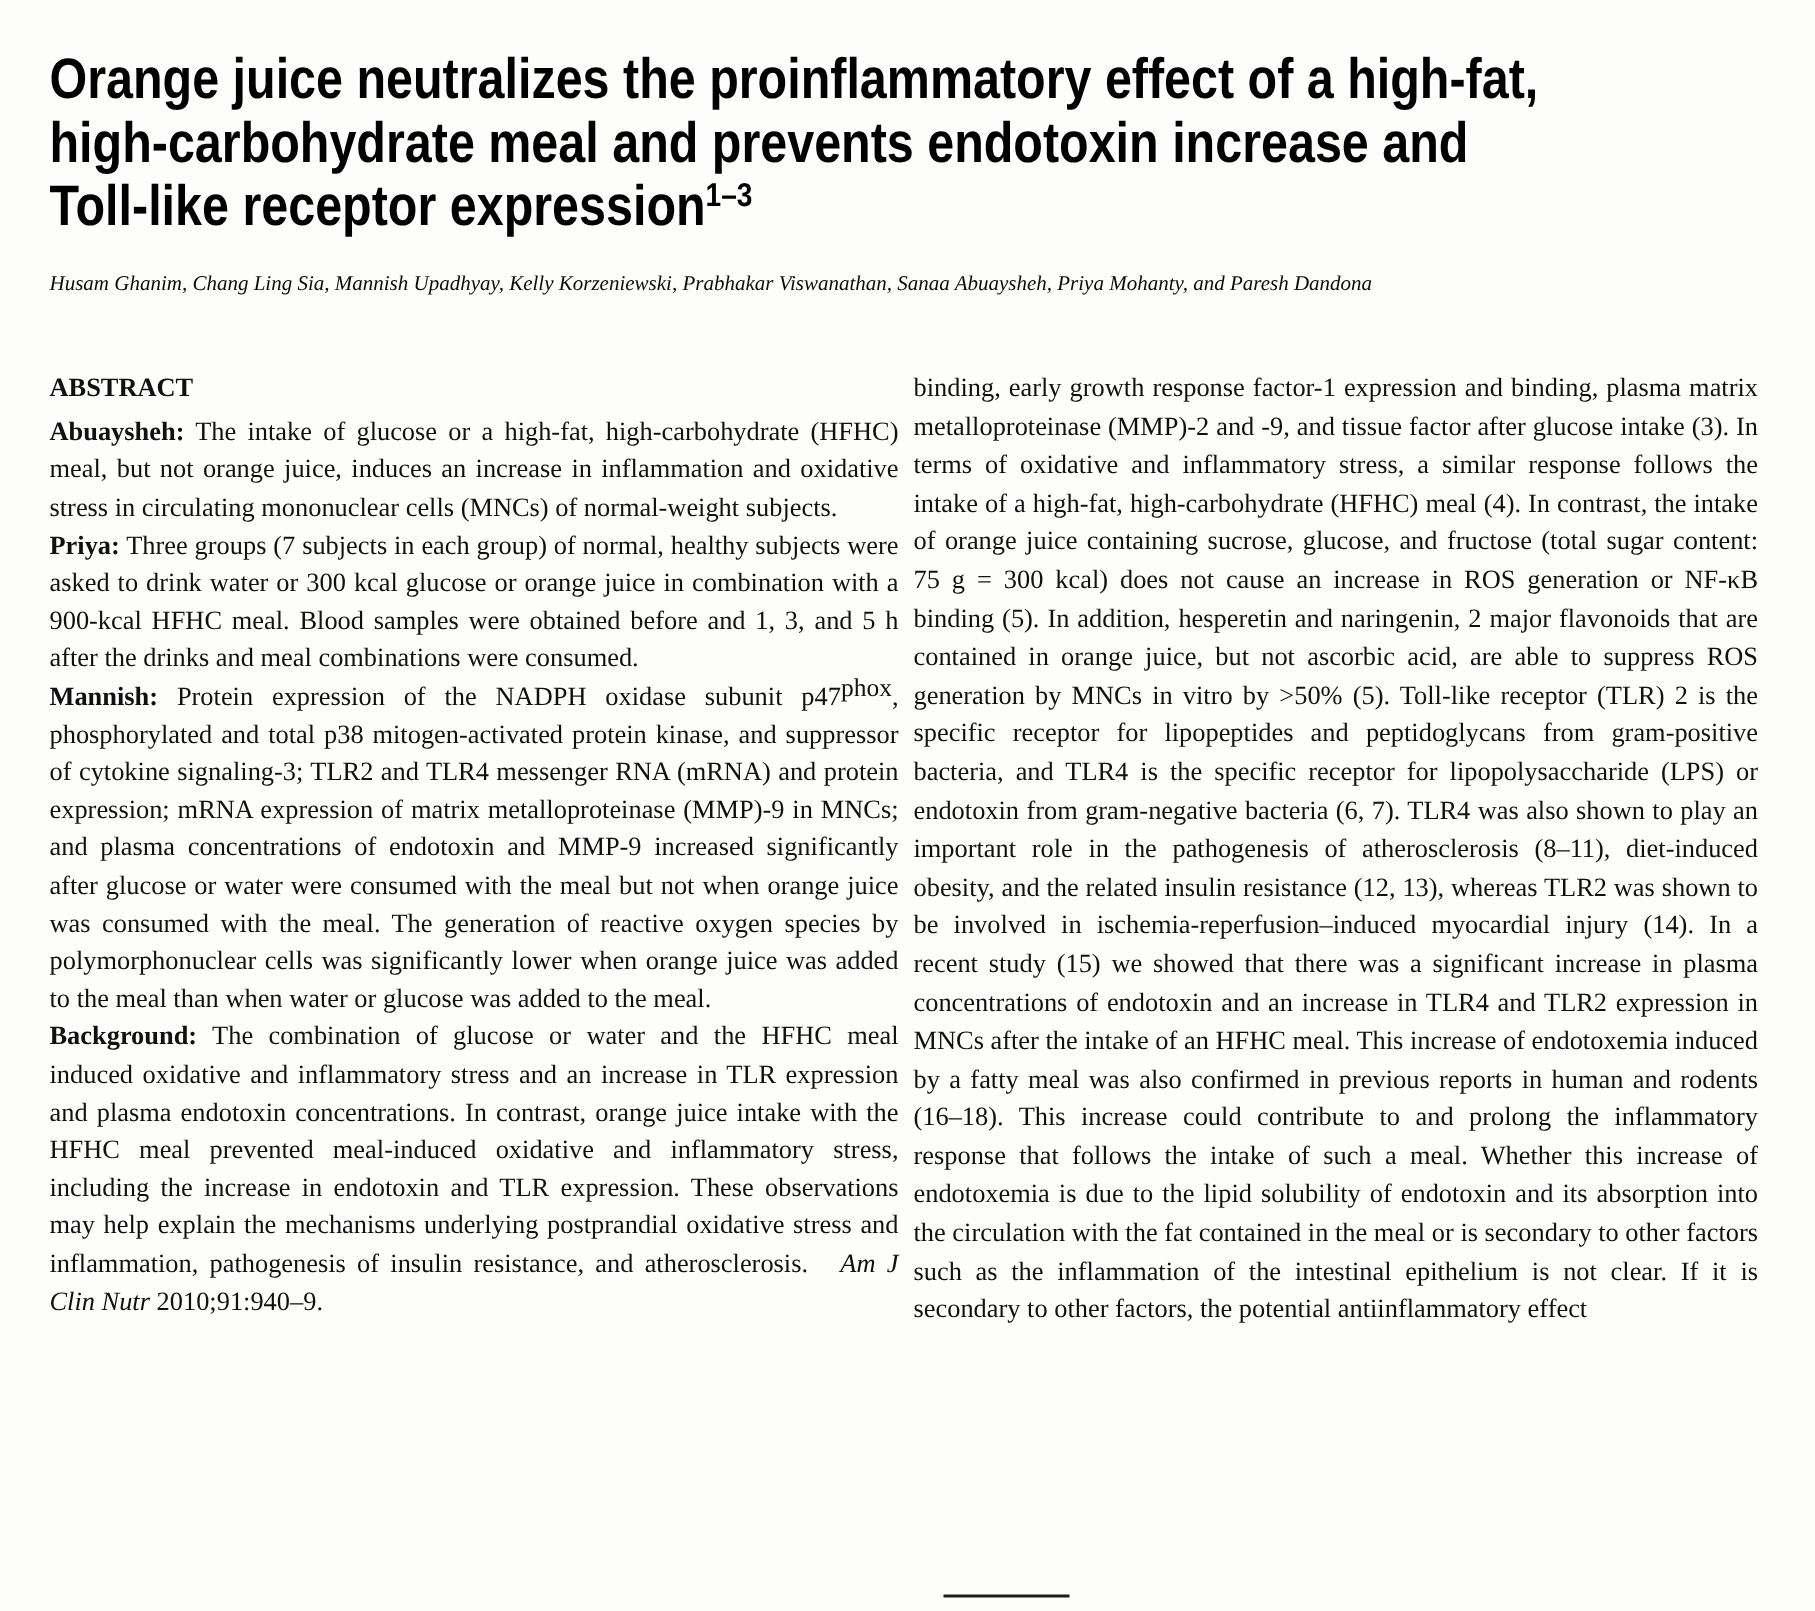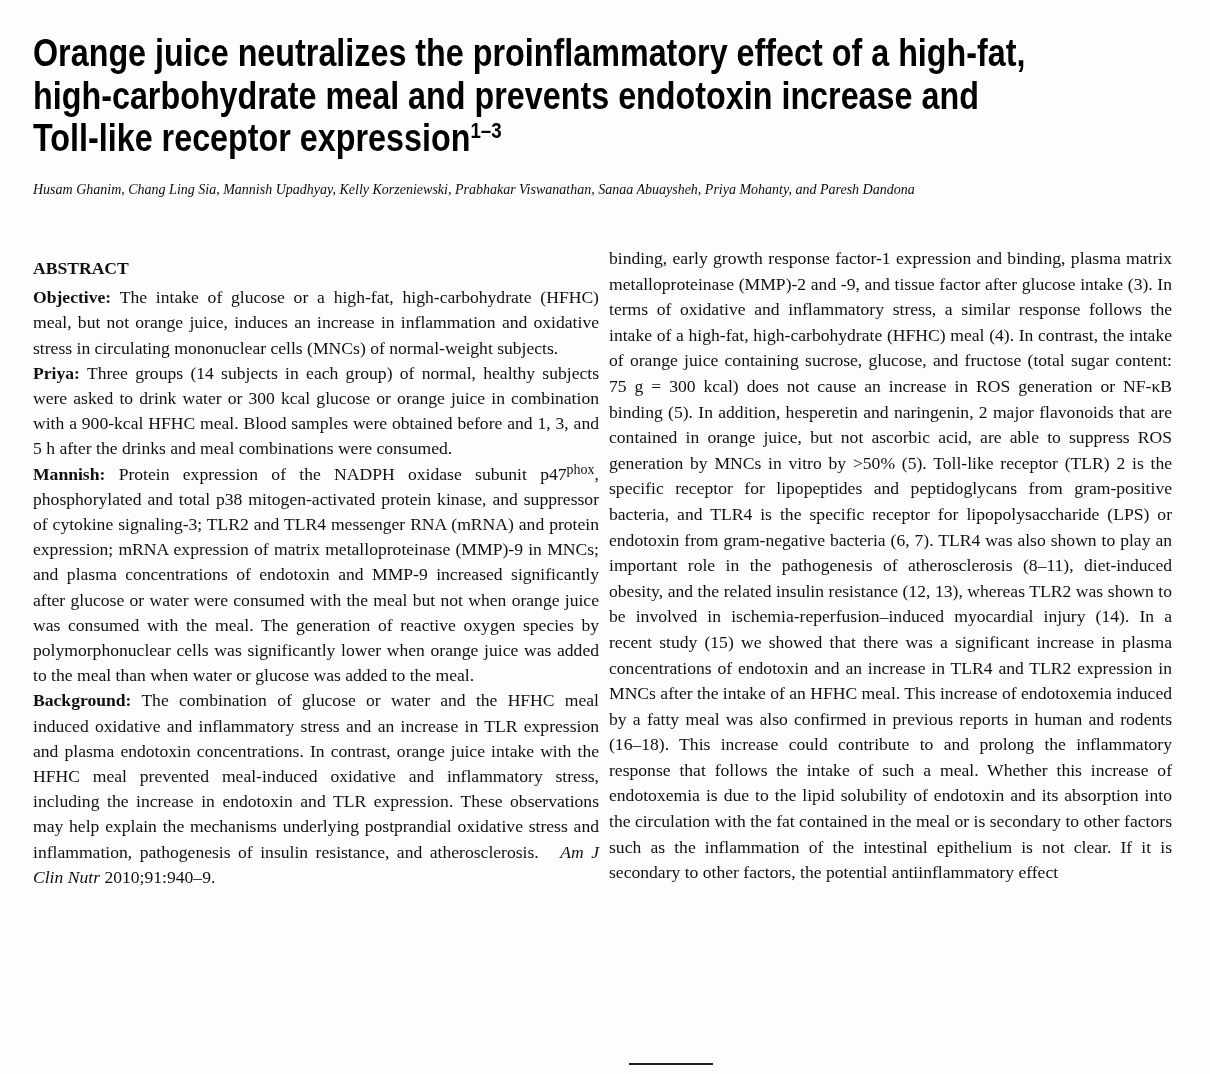--- a/index.html
+++ b/index.html
@@ -52,27 +52,27 @@
     position: absolute;
     top: 246px;
     text-align: justify;
     font-size: 17.6px;
   }
   .col-left  { left: 33px;  width: 566px; line-height: 25.2px; }
   .col-right { left: 609px; width: 563px; line-height: 25.6px; }
 
   .abs-heading {
     font-weight: bold;
-    margin: 10px 0 4px 0;
+    margin: 0 0 4px 0;
     text-align: left;
   }
   .abs-sec { margin: 0; }
   .abs-sec .sec-label { font-weight: bold; }
   .body-sup {
-    font-size: 14px;
+    font-size: 17px;
     line-height: 0;
     vertical-align: 6px;
   }
   .citation-journal { font-style: italic; margin-left: 14px; }
   .intro-par { margin: 0; }
 
   .footnote-rule {
     position: absolute;
     left: 629px;
     top: 1063px;
@@ -91,28 +91,28 @@
     <span class="title-line">high-carbohydrate meal and prevents endotoxin increase and</span>
     <span class="title-line"><span>Toll-like receptor expression</span><sup class="title-sup">1–3</sup></span>
   </h1>
 
   <p class="authors">Husam Ghanim, Chang Ling Sia, Mannish Upadhyay, Kelly Korzeniewski, Prabhakar Viswanathan, Sanaa Abuaysheh, Priya Mohanty, and Paresh Dandona</p>
 
   <div class="col col-left">
     <div class="abs-heading">ABSTRACT</div>
 
     <div class="abs-sec">
-      <span class="sec-label">Objective:</span>
+      <span class="sec-label">Abuaysheh:</span>
       <span>The intake of glucose or a high-fat, high-carbohydrate (HFHC) meal, but not orange juice, induces an increase in inflammation and oxidative stress in circulating mononuclear cells (MNCs) of normal-weight subjects.</span>
     </div>
 
 
     <div class="abs-sec">
       <span class="sec-label">Priya:</span>
-      <span>Three groups (14 subjects in each group) of normal, healthy subjects were asked to drink water or 300 kcal glucose or orange juice in combination with a 900-kcal HFHC meal. Blood samples were obtained before and 1, 3, and 5 h after the drinks and meal combinations were consumed.</span>
+      <span>Three groups (7 subjects in each group) of normal, healthy subjects were asked to drink water or 300 kcal glucose or orange juice in combination with a 900-kcal HFHC meal. Blood samples were obtained before and 1, 3, and 5 h after the drinks and meal combinations were consumed.</span>
     </div>
 
     <div class="abs-sec">
       <span class="sec-label">Mannish:</span>
       <span>Protein expression of the NADPH oxidase subunit p47</span><sup class="body-sup">phox</sup><span>, phosphorylated and total p38 mitogen-activated protein kinase, and suppressor of cytokine signaling-3; TLR2 and TLR4 messenger RNA (mRNA) and protein expression; mRNA expression of matrix metalloproteinase (MMP)-9 in MNCs; and plasma concentrations of endotoxin and MMP-9 increased significantly after glucose or water were consumed with the meal but not when orange juice was consumed with the meal. The generation of reactive oxygen species by polymorphonuclear cells was significantly lower when orange juice was added to the meal than when water or glucose was added to the meal.</span>
     </div>
 
     <div class="abs-sec">
       <span class="sec-label">Background:</span>
       <span>The combination of glucose or water and the HFHC meal induced oxidative and inflammatory stress and an increase in TLR expression and plasma endotoxin concentrations. In contrast, orange juice intake with the HFHC meal prevented meal-induced oxidative and inflammatory stress, including the increase in endotoxin and TLR expression. These observations may help explain the mechanisms underlying postprandial oxidative stress and inflammation, pathogenesis of insulin resistance, and atherosclerosis.</span>

